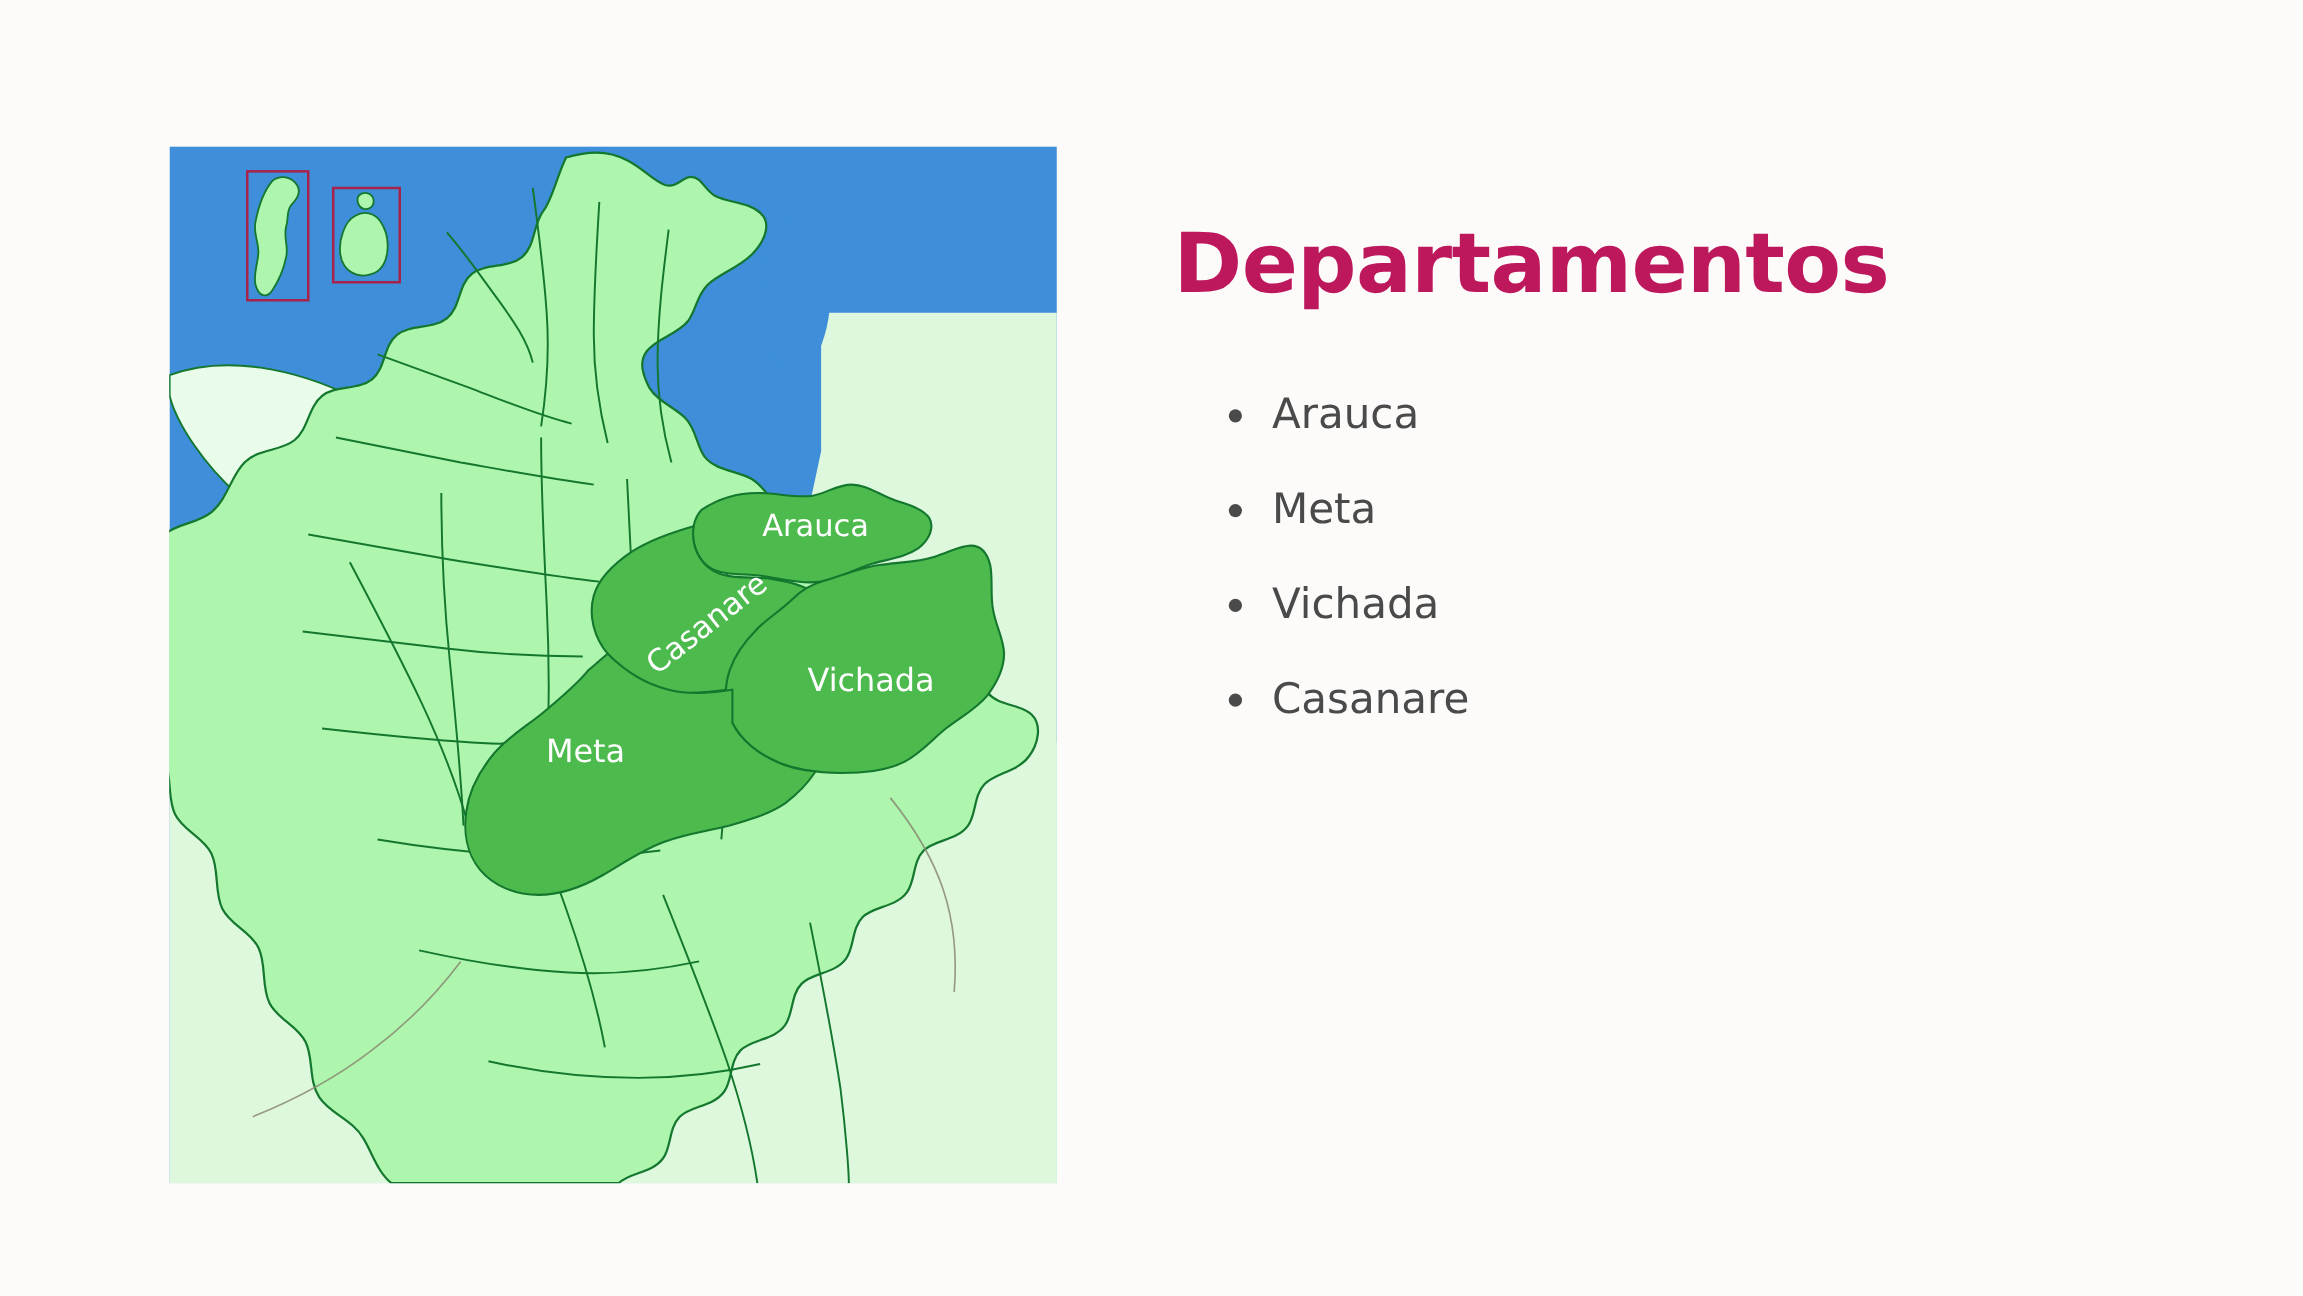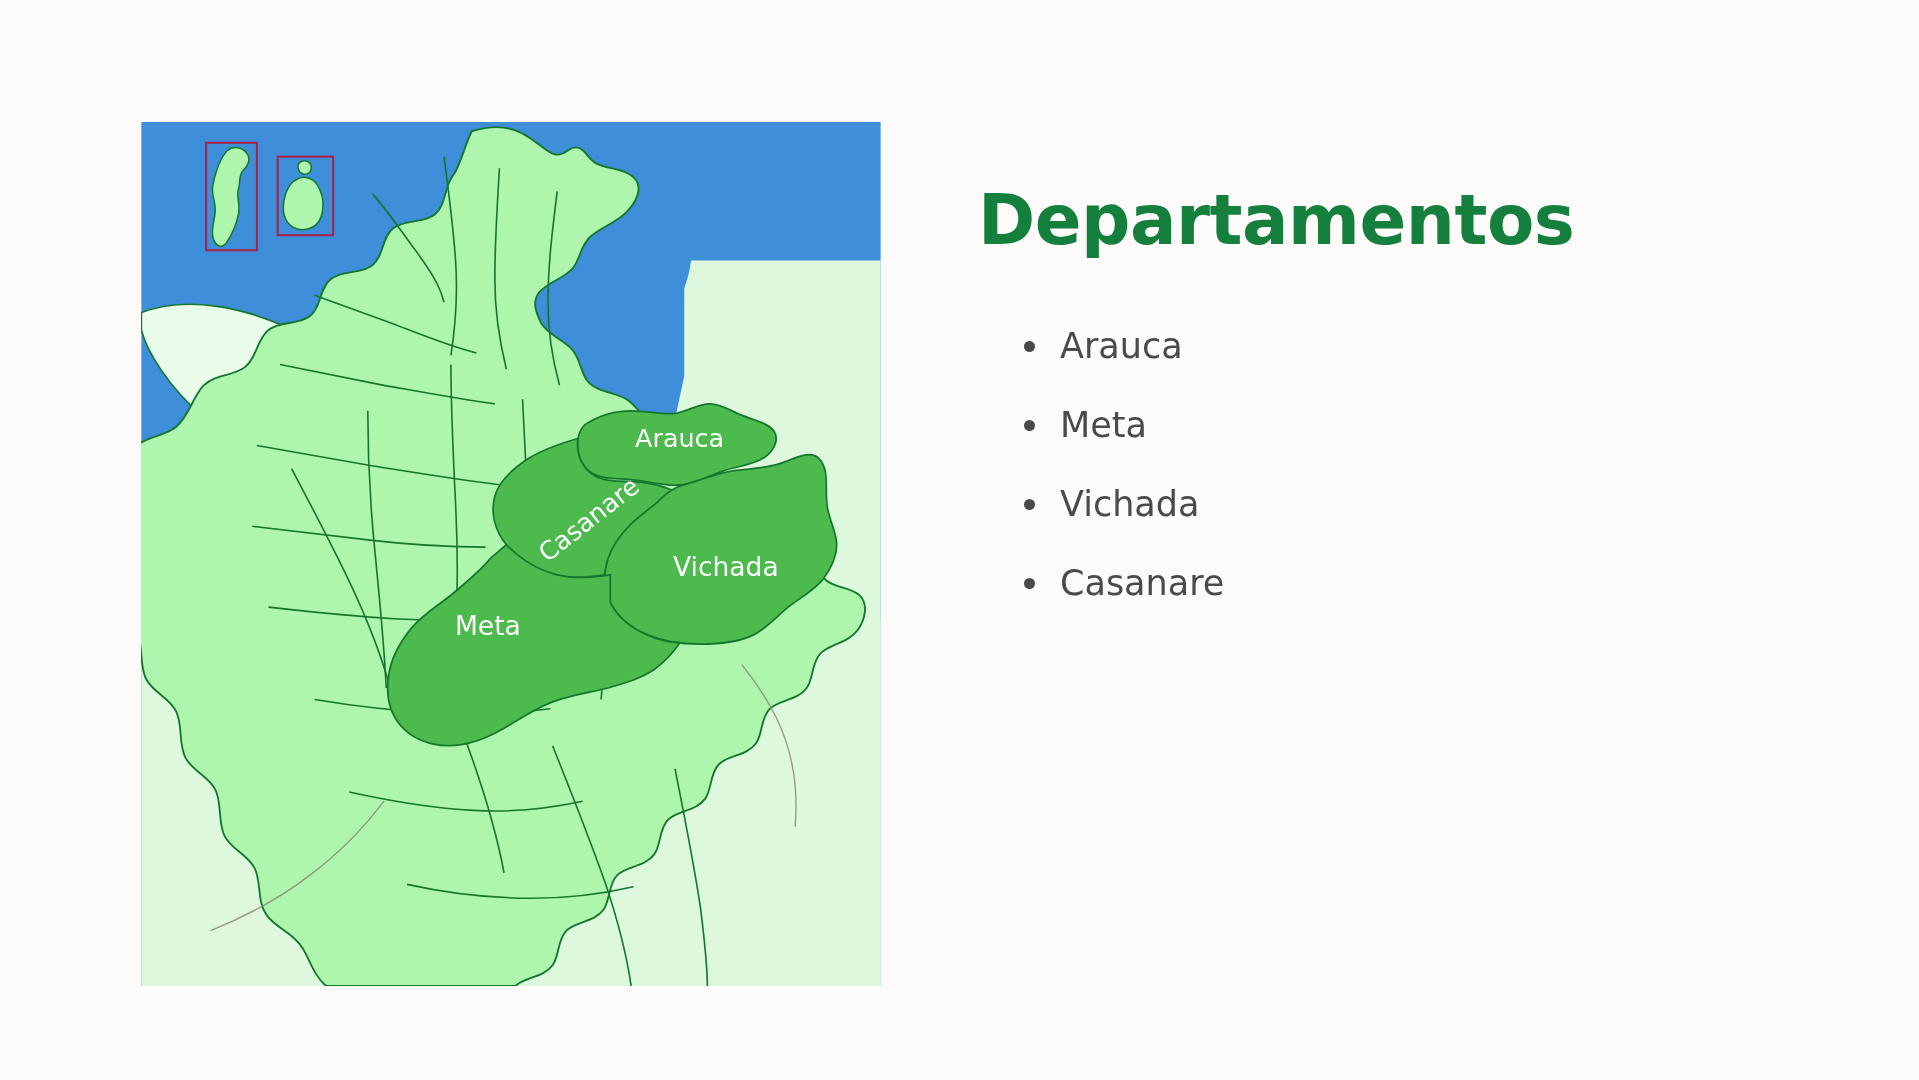--- a/index.html
+++ b/index.html
@@ -40,21 +40,21 @@
     position: absolute;
     left: 978px;
     top: 186px;
     width: 820px;
   }
   #page-title {
     font-family: "DejaVu Sans", sans-serif;
     font-size: 69px;
     font-weight: 700;
     letter-spacing: -0.5px;
-    color: #15803d;
+    color: #be185d;
     line-height: 1.0;
     margin: 0;
     white-space: nowrap;
   }
   #dept-list {
     list-style: none;
     margin: 0;
     padding: 0;
     margin-top: 74px;
     margin-left: 46px;

